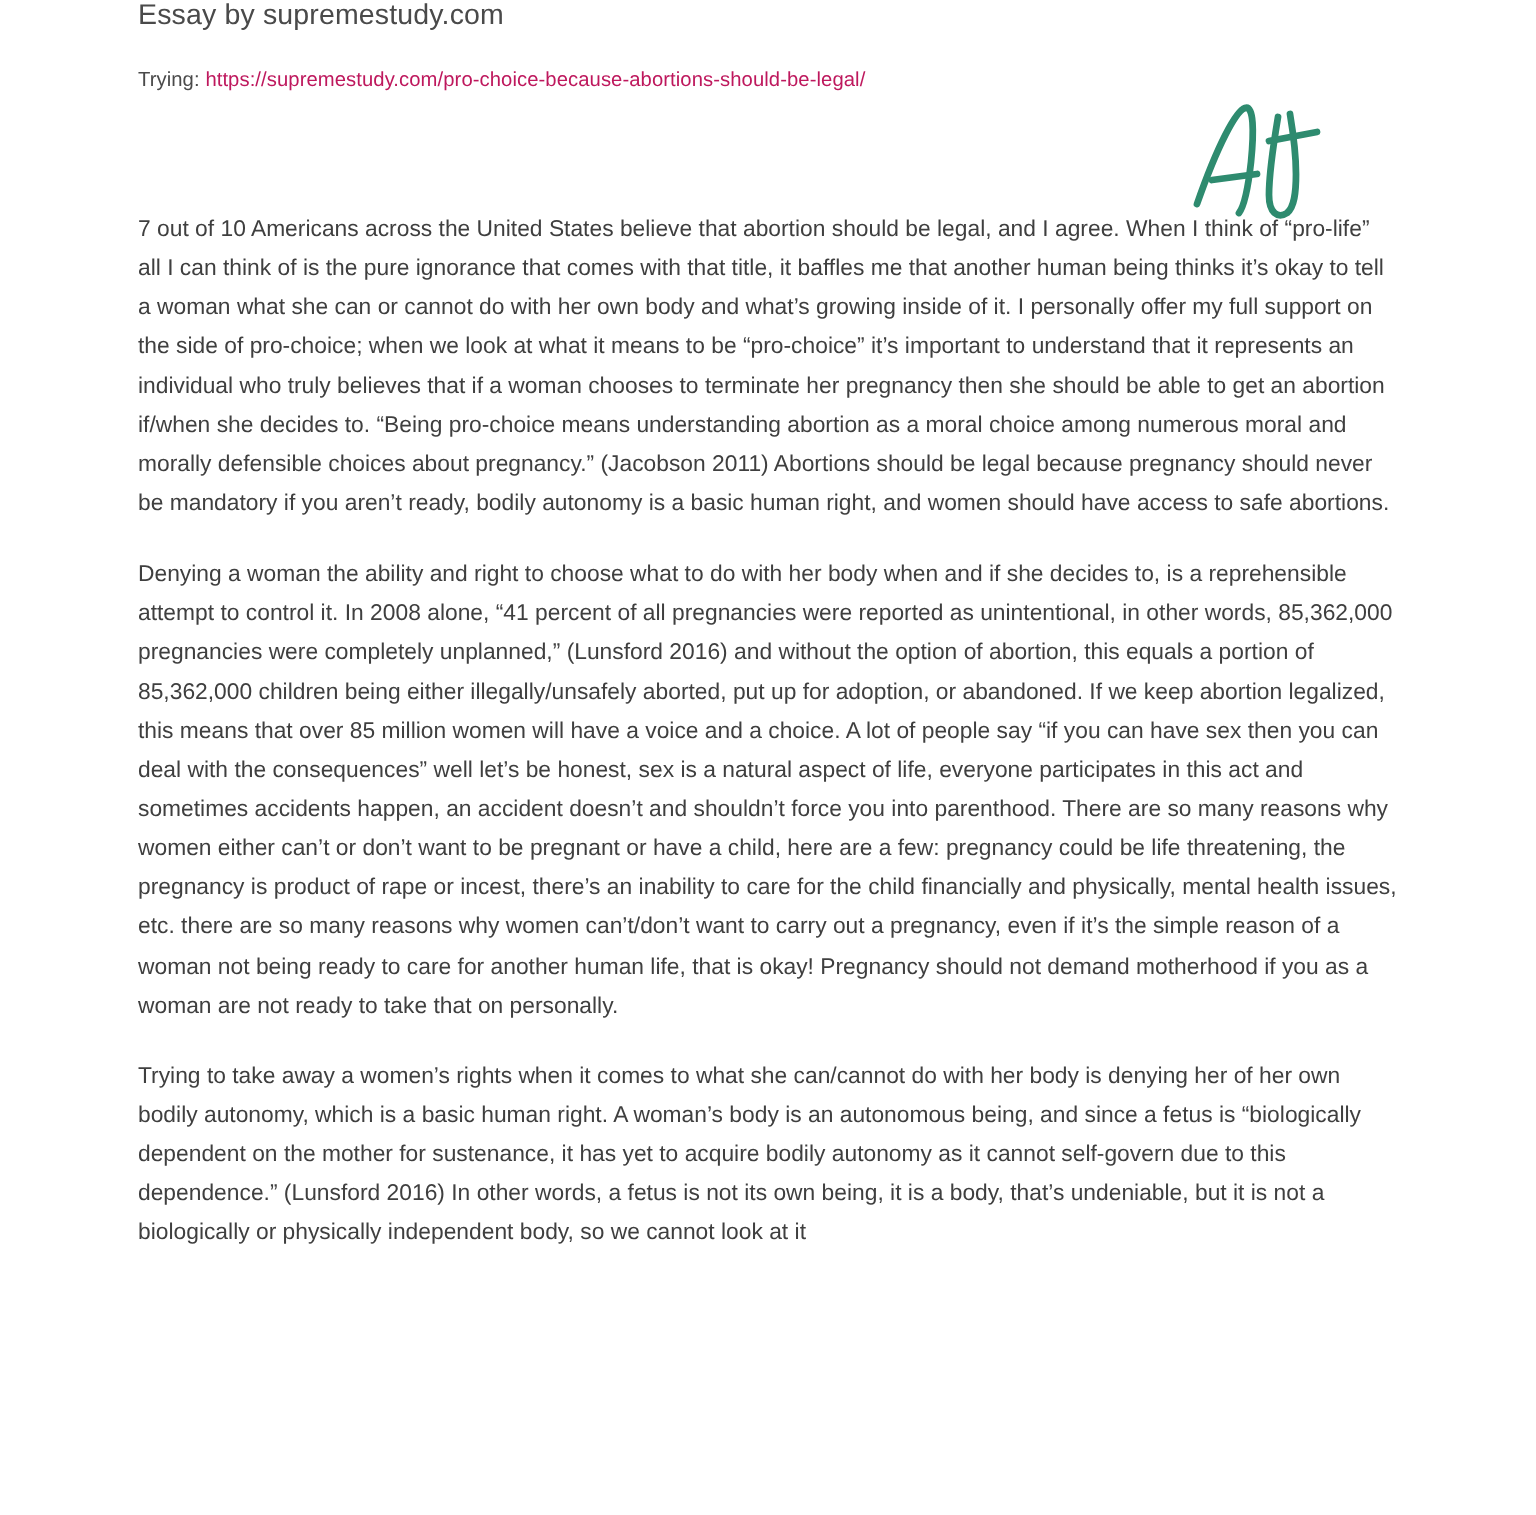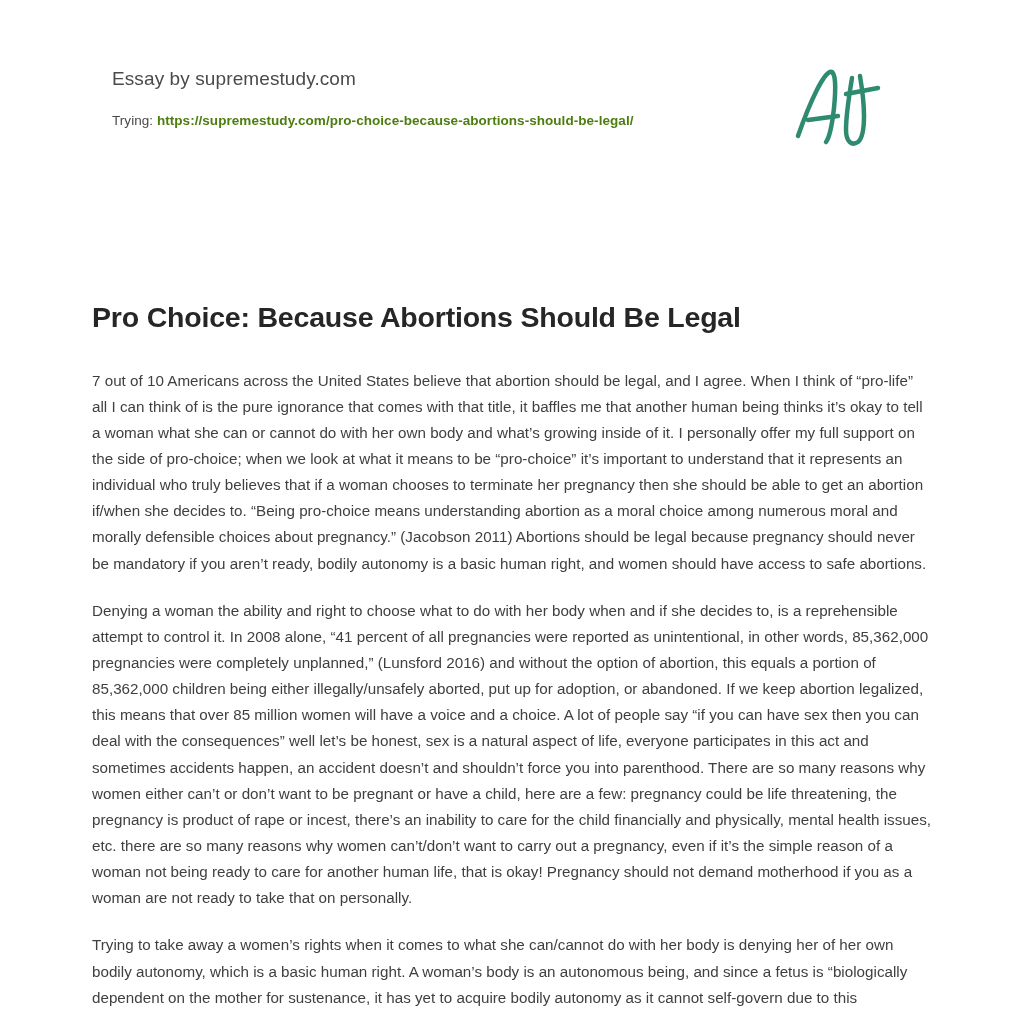--- a/index.html
+++ b/index.html
@@ -16,44 +16,41 @@
   }
   .page {
     position: relative;
     width: 1024px;
     min-height: 1010px;
     box-sizing: border-box;
     padding: 0 92px;
   }
   .header {
     position: relative;
-    padding-top: 68px;
     min-height: 108px;
-    margin-left: 20px;
   }
   .essay-by {
     font-size: 19px;
     color: #4a4a4a;
     letter-spacing: 0.1px;
     line-height: 1.2;
   }
   .source-line {
     margin-top: 22px;
     font-size: 13.5px;
     color: #4a4a4a;
     letter-spacing: 0.05px;
   }
   .source-label {
     color: #4a4a4a;
   }
   .source-url {
-    color: #4d7c0f;
+    color: #be185d;
     text-decoration: none;
     word-break: break-all;
-    font-weight: bold;
   }
   .logo {
     position: absolute;
     right: 34px;
     top: 58px;
     width: 112px;
     height: 96px;
   }
   .logo svg {
     display: block;
@@ -98,21 +95,20 @@
         <g fill="none" stroke="#2e8b6f" stroke-width="4.5" stroke-linecap="round" stroke-linejoin="round">
           <path d="M12 78 C 26 38, 38 16, 44 14 C 50 12, 50 30, 48 50 C 46 68, 43 80, 40 84"></path>
           <path d="M22 62 L 52 58"></path>
           <path d="M66 20 C 62 44, 60 62, 60 72 C 60 84, 66 88, 72 84 C 77 80, 78 70, 78 58 C 78 44, 76 30, 74 18"></path>
           <path d="M60 36 L 92 30"></path>
         </g>
       </svg>
     </div>
   </div>
 
-  <h1 class="title">Pro Choice: Because Abortions Should Be Legal</h1>
 
   <div class="article">
     <p>7 out of 10 Americans across the United States believe that abortion should be legal, and I agree. When I think of “pro-life” all I can think of is the pure ignorance that comes with that title, it baffles me that another human being thinks it’s okay to tell a woman what she can or cannot do with her own body and what’s growing inside of it. I personally offer my full support on the side of pro-choice; when we look at what it means to be “pro-choice” it’s important to understand that it represents an individual who truly believes that if a woman chooses to terminate her pregnancy then she should be able to get an abortion if/when she decides to. “Being pro-choice means understanding abortion as a moral choice among numerous moral and morally defensible choices about pregnancy.” (Jacobson 2011) Abortions should be legal because pregnancy should never be mandatory if you aren’t ready, bodily autonomy is a basic human right, and women should have access to safe abortions.</p>
     <p>Denying a woman the ability and right to choose what to do with her body when and if she decides to, is a reprehensible attempt to control it. In 2008 alone, “41 percent of all pregnancies were reported as unintentional, in other words, 85,362,000 pregnancies were completely unplanned,” (Lunsford 2016) and without the option of abortion, this equals a portion of 85,362,000 children being either illegally/unsafely aborted, put up for adoption, or abandoned. If we keep abortion legalized, this means that over 85 million women will have a voice and a choice. A lot of people say “if you can have sex then you can deal with the consequences” well let’s be honest, sex is a natural aspect of life, everyone participates in this act and sometimes accidents happen, an accident doesn’t and shouldn’t force you into parenthood. There are so many reasons why women either can’t or don’t want to be pregnant or have a child, here are a few: pregnancy could be life threatening, the pregnancy is product of rape or incest, there’s an inability to care for the child financially and physically, mental health issues, etc. there are so many reasons why women can’t/don’t want to carry out a pregnancy, even if it’s the simple reason of a woman not being ready to care for another human life, that is okay! Pregnancy should not demand motherhood if you as a woman are not ready to take that on personally.</p>
     <p>Trying to take away a women’s rights when it comes to what she can/cannot do with her body is denying her of her own bodily autonomy, which is a basic human right. A woman’s body is an autonomous being, and since a fetus is “biologically dependent on the mother for sustenance, it has yet to acquire bodily autonomy as it cannot self-govern due to this dependence.” (Lunsford 2016) In other words, a fetus is not its own being, it is a body, that’s undeniable, but it is not a biologically or physically independent body, so we cannot look at it</p>
   </div>
 
 </div>
 
 </body></html>

